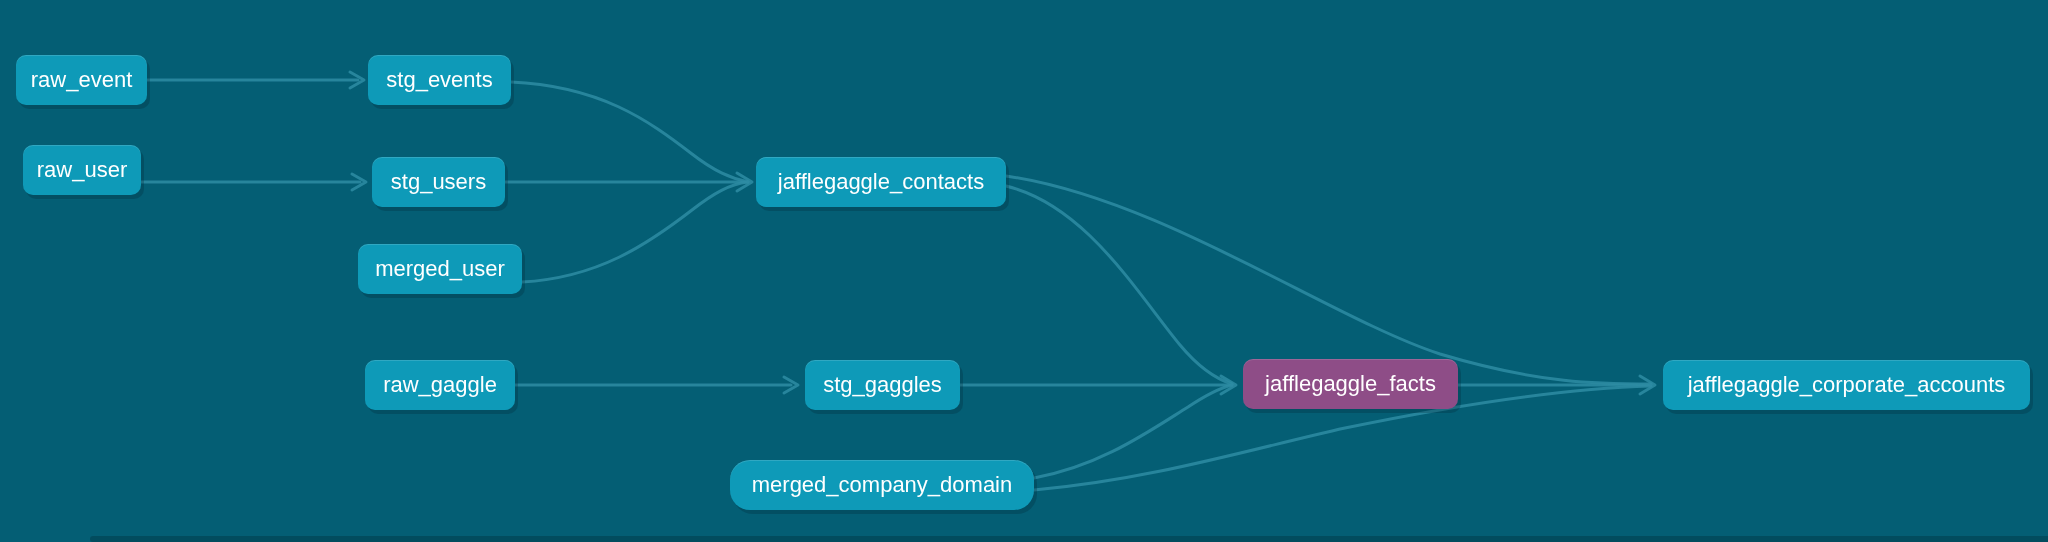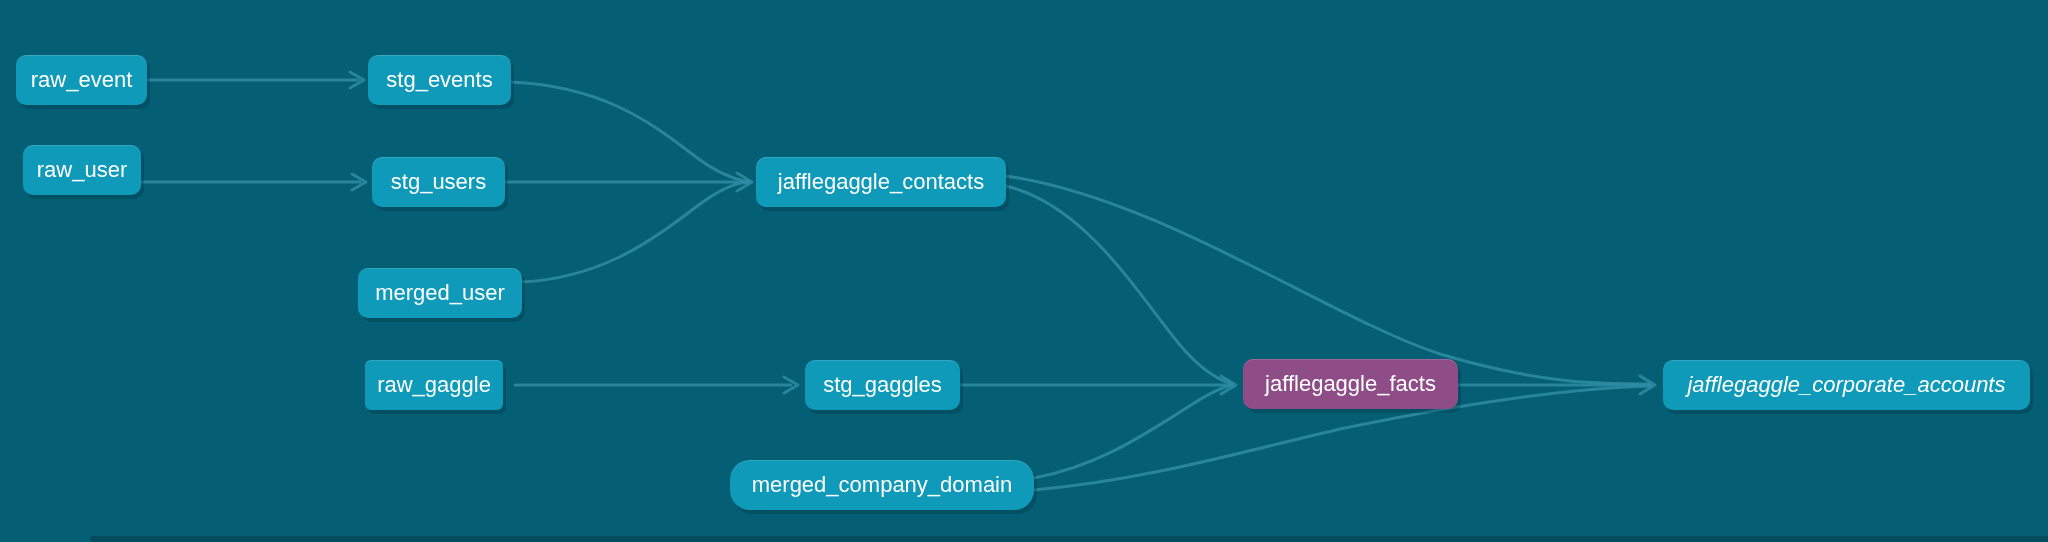--- a/index.html
+++ b/index.html
@@ -88,28 +88,28 @@
   </svg>
 
   <div class="node" style="left:16px;top:55px;width:131px;">raw_event</div>
 
   <div class="node" style="left:368px;top:55px;width:143px;">stg_events</div>
 
   <div class="node" style="left:23px;top:145px;width:118px;">raw_user</div>
 
   <div class="node" style="left:372px;top:157px;width:133px;">stg_users</div>
 
-  <div class="node" style="left:358px;top:268px;width:164px;">merged_user</div>
+  <div class="node" style="left:358px;top:244px;width:164px;">merged_user</div>
 
   <div class="node" style="left:756px;top:157px;width:250px;">jafflegaggle_contacts</div>
 
-  <div class="node" style="left:365px;top:360px;width:138px;border-radius:6px;">raw_gaggle</div>
+  <div class="node" style="left:365px;top:360px;width:150px;">raw_gaggle</div>
 
   <div class="node" style="left:805px;top:360px;width:155px;">stg_gaggles</div>
 
   <div class="node" style="left:730px;top:460px;width:304px;border-radius:20px;">merged_company_domain</div>
 
   <div class="node highlight" style="left:1243px;top:359px;width:215px;">jafflegaggle_facts</div>
 
-  <div class="node" style="left:1663px;top:360px;width:367px;font-style:italic;">jafflegaggle_corporate_accounts</div>
+  <div class="node" style="left:1663px;top:360px;width:367px;">jafflegaggle_corporate_accounts</div>
 
   <div class="hscrollbar"></div>
 </div>
 
 </body></html>

